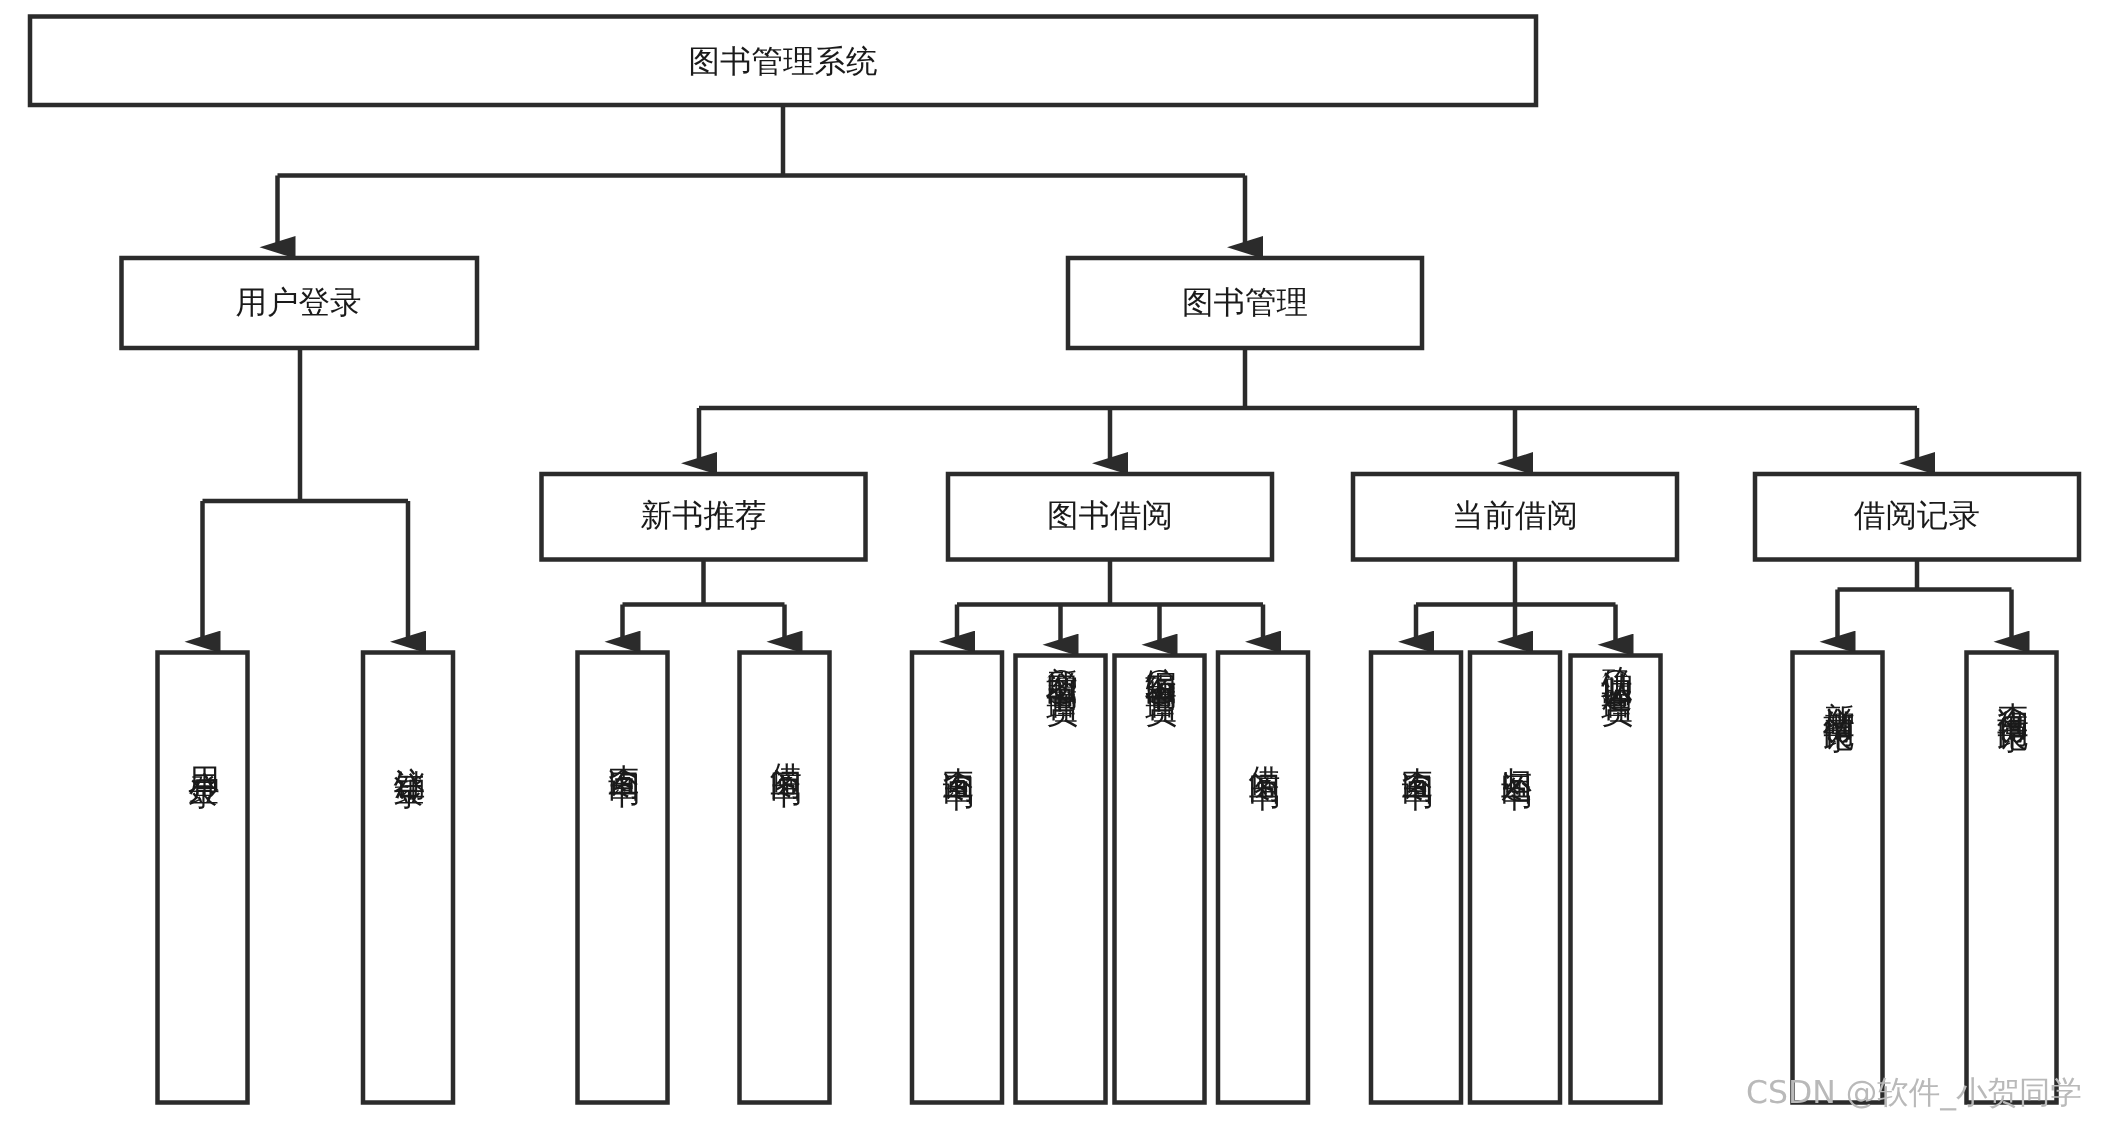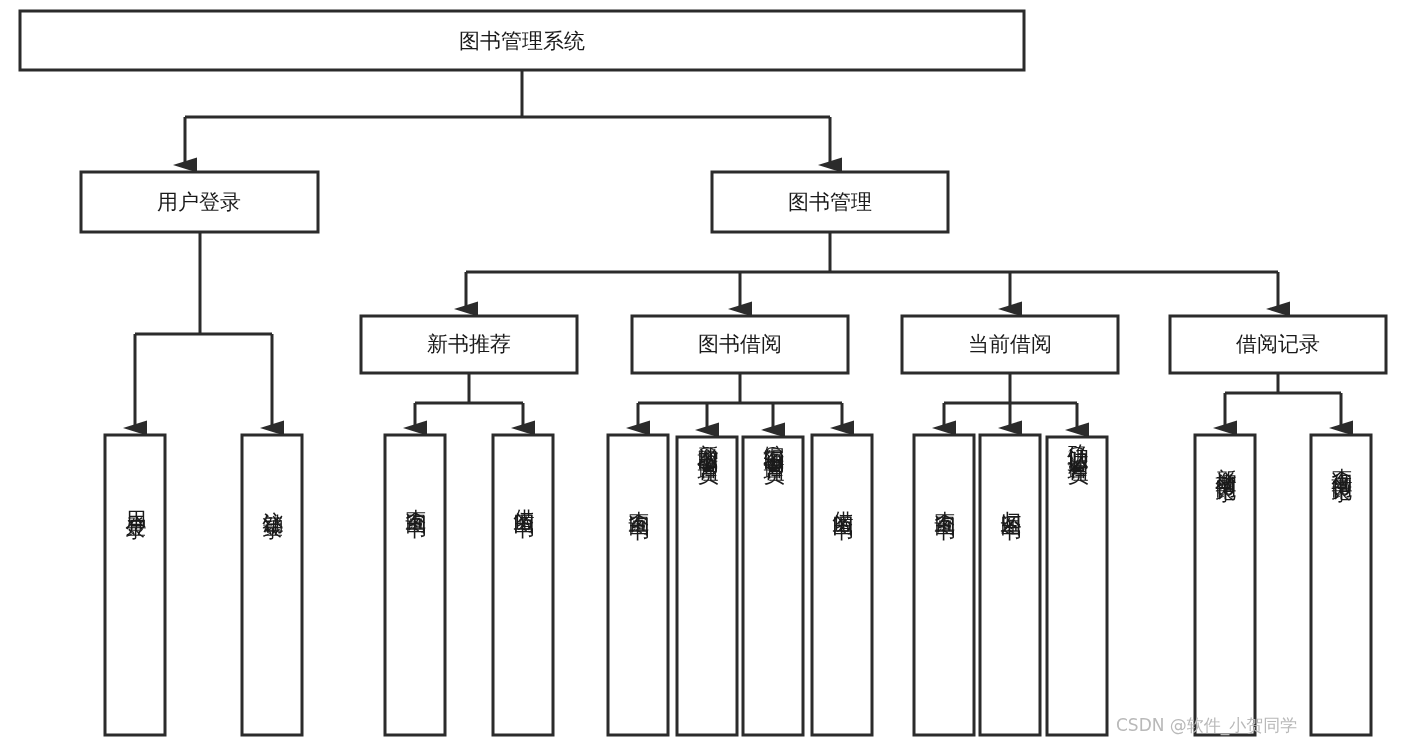--- a/index.html
+++ b/index.html
@@ -48,24 +48,24 @@
     font-family: "DejaVu Sans", "Liberation Sans", sans-serif;
     font-size: 21px;
     fill: #1a1a1a;
     writing-mode: vertical-rl;
     text-orientation: upright;
     text-anchor: middle;
     letter-spacing: 3px;
   }
   .watermark {
     position: absolute;
-    left: 1116px;
+    left: 1164px;
     top: 714px;
     font-family: "DejaVu Sans", "Liberation Sans", sans-serif;
-    font-size: 17px;
+    font-size: 21px;
     color: #b9b9b9;
     white-space: nowrap;
     user-select: none;
   }
 </style>
 </head>
 <body>
 
 <div id="diagram-root">
 

